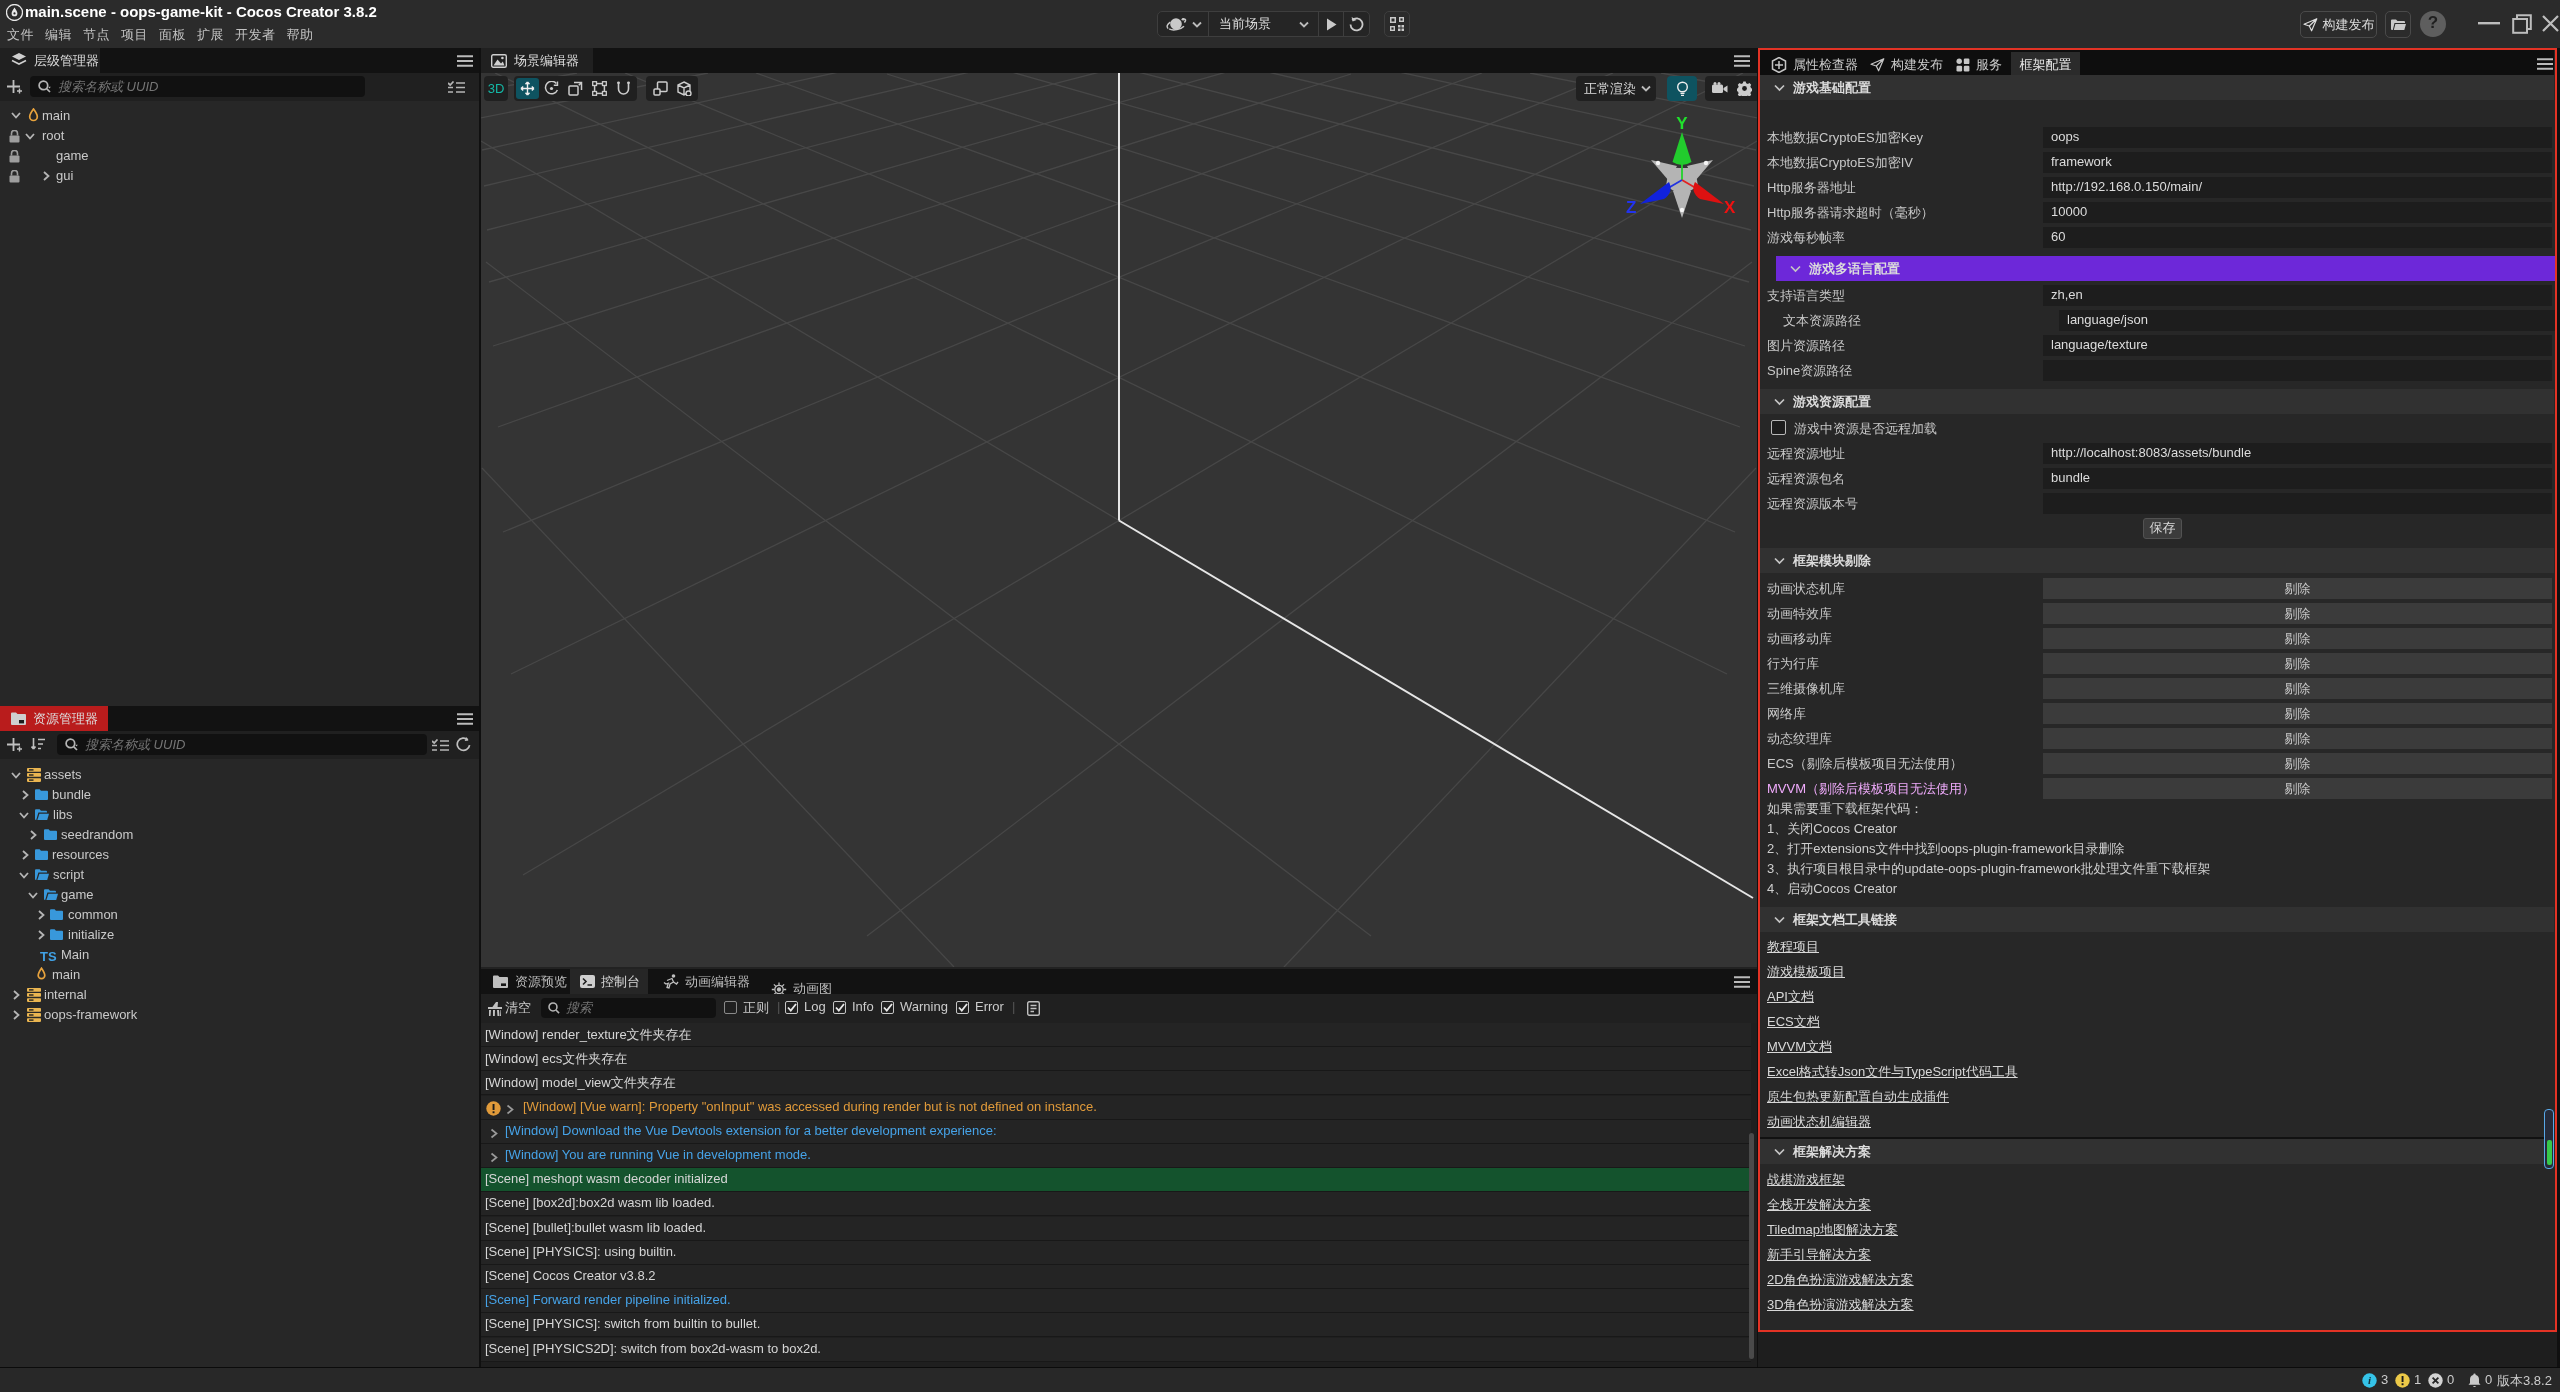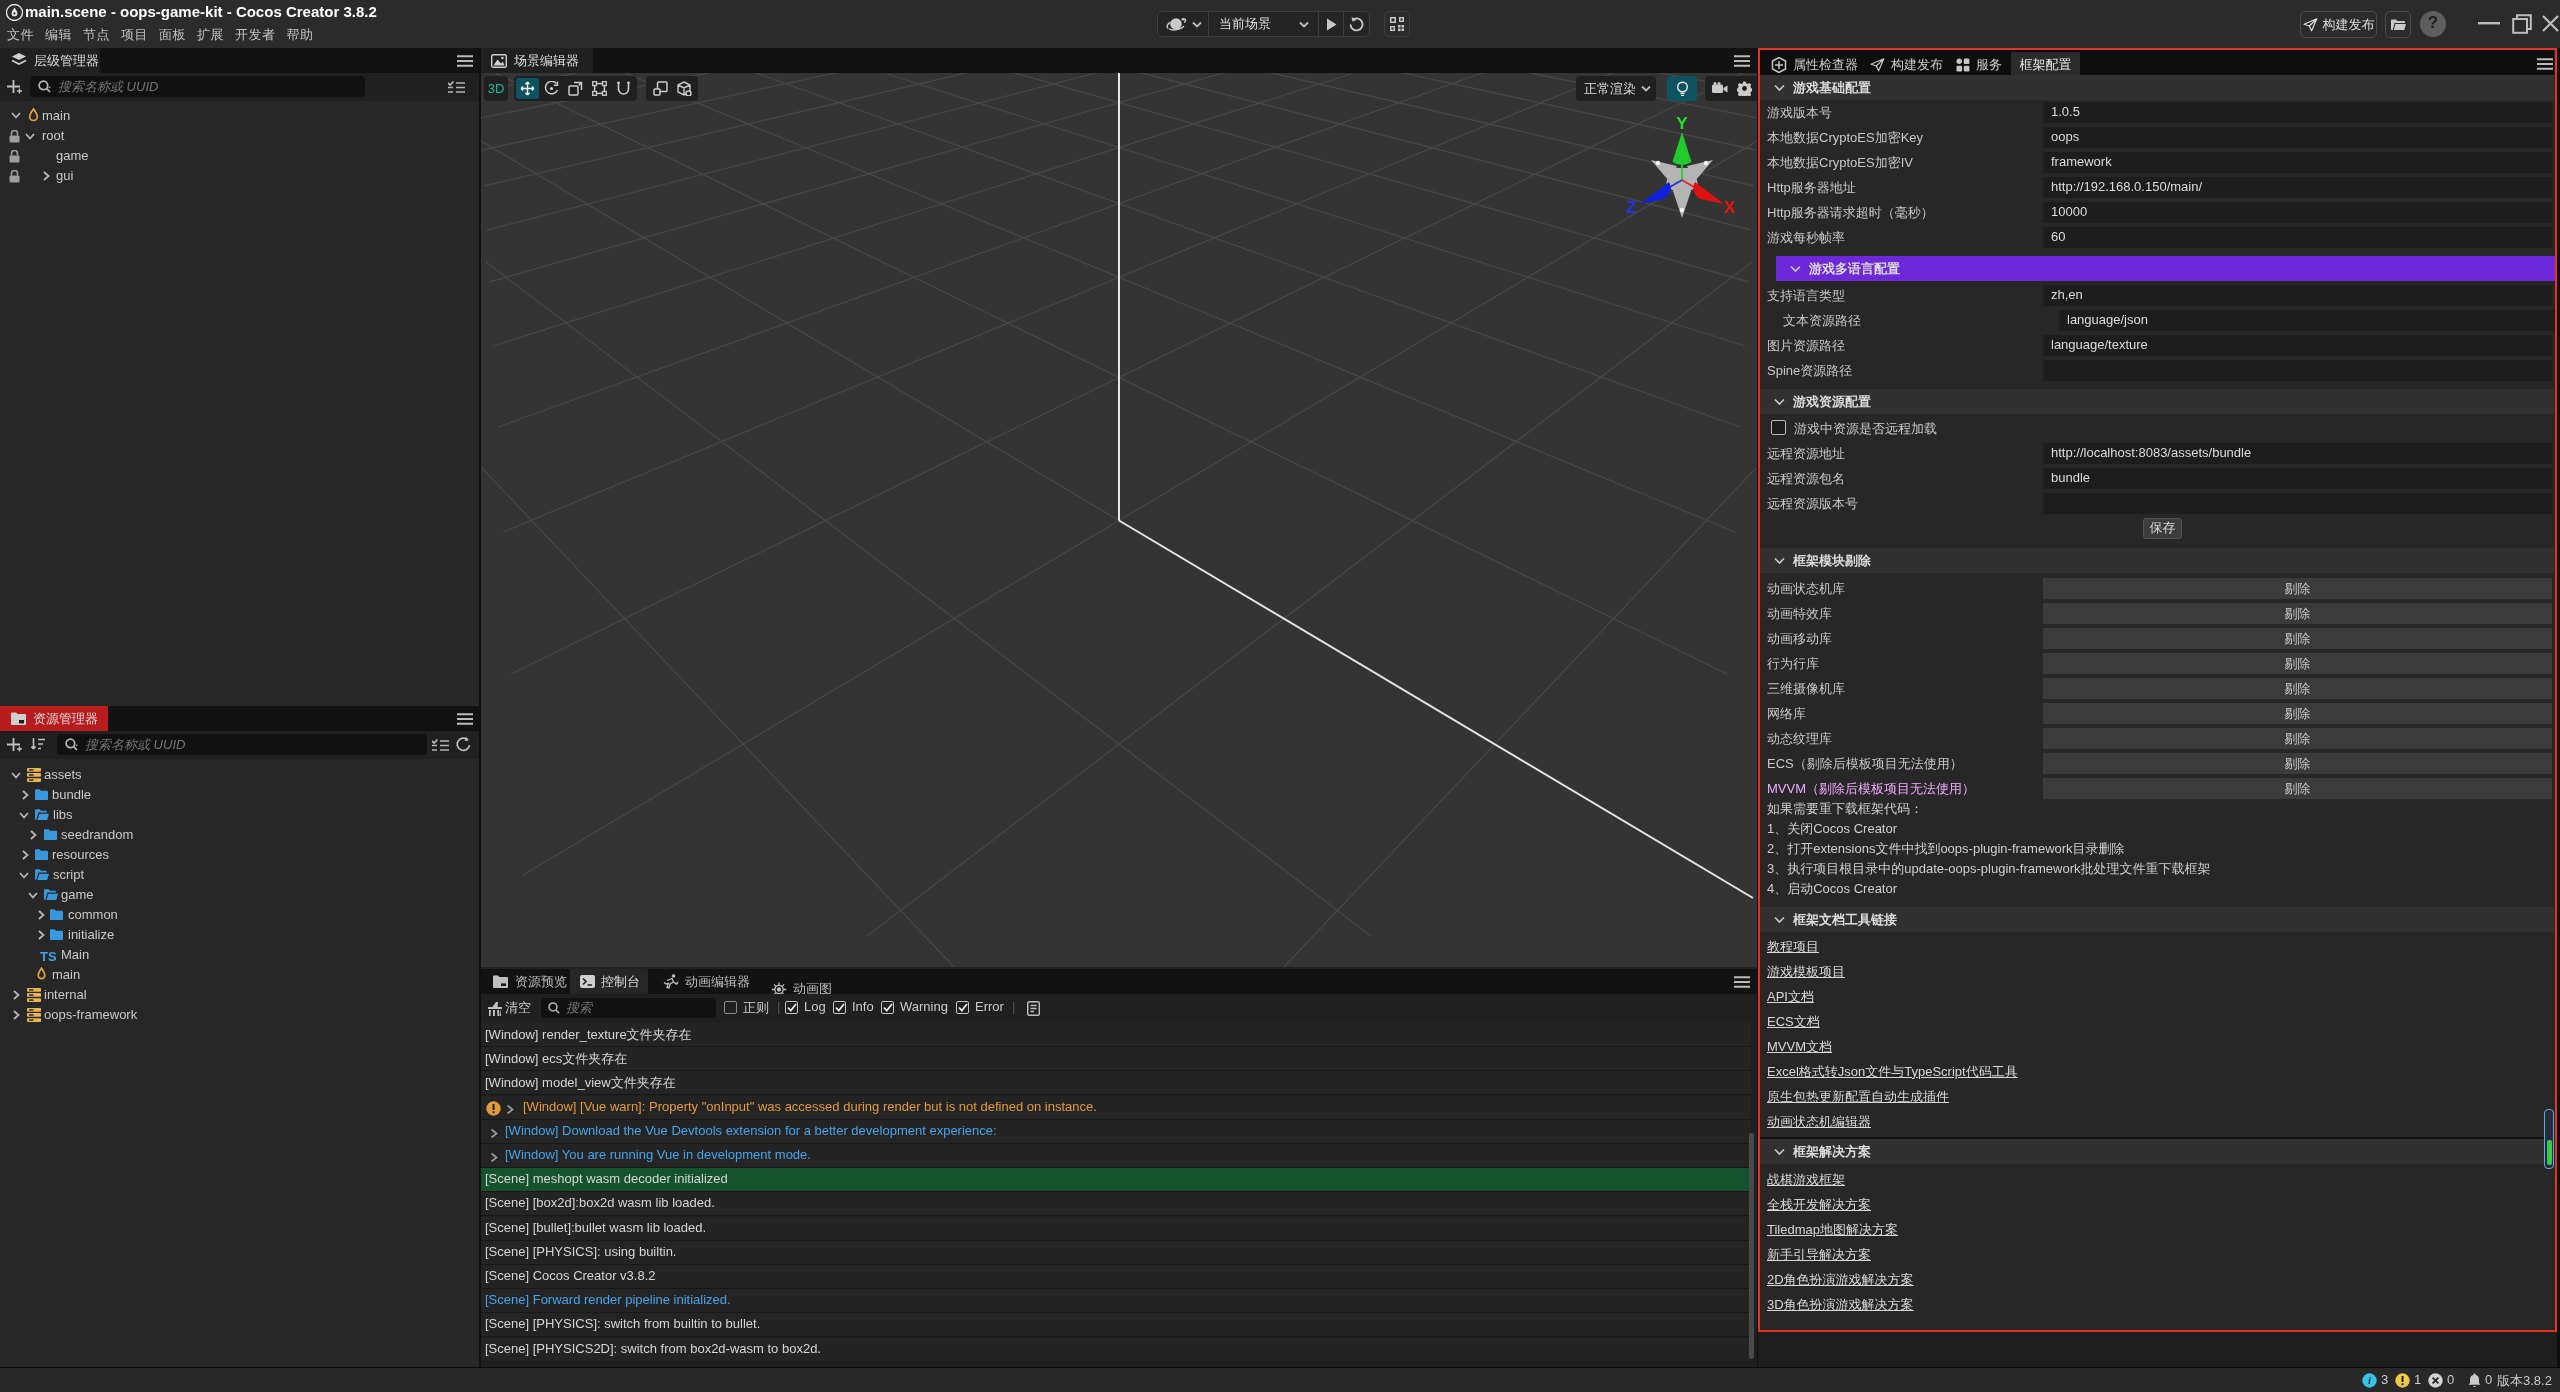--- a/index.html
+++ b/index.html
@@ -634,26 +634,20 @@
       <svg class="abs" style="left:777px;top:8px" width="16" height="12" viewBox="0 0 16 12" stroke="#bbb" stroke-width="2">
         <path d="M0 1.2 H16 M0 6 H16 M0 10.8 H16"></path>
       </svg>
     </div>
     <div class="abs" style="left:0;top:24.5px;width:794px;height:25px;background:#313131">
       <svg class="abs" style="left:14px;top:9px" width="11" height="8" viewBox="0 0 11 8">
         <path d="M1 1.5 5.5 6 10 1.5" stroke="#c5c5c5" stroke-width="1.7" fill="none"></path>
       </svg>
       <span class="abs" style="left:33px;top:4px;font-weight:bold;color:#dcdcdc">游戏基础配置</span>
     </div>
-    <div class="abs" style="left:0;top:49.5px;width:794px;height:25px">
-      <span class="abs" style="left:7px;top:4px;color:#c8c8c8">游戏版本号</span>
-      <div class="abs" style="left:283px;top:2px;width:509px;height:21px;background:#1d1d1d">
-        <span class="abs" style="left:8px;top:2px;color:#dcdcdc">1.0.5</span>
-      </div>
-    </div>
     <div class="abs" style="left:0;top:74.5px;width:794px;height:25px">
       <span class="abs" style="left:7px;top:4px;color:#c8c8c8">本地数据CryptoES加密Key</span>
       <div class="abs" style="left:283px;top:2px;width:509px;height:21px;background:#1d1d1d">
         <span class="abs" style="left:8px;top:2px;color:#dcdcdc">oops</span>
       </div>
     </div>
     <div class="abs" style="left:0;top:99.5px;width:794px;height:25px">
       <span class="abs" style="left:7px;top:4px;color:#c8c8c8">本地数据CryptoES加密IV</span>
       <div class="abs" style="left:283px;top:2px;width:509px;height:21px;background:#1d1d1d">
         <span class="abs" style="left:8px;top:2px;color:#dcdcdc">framework</span>

